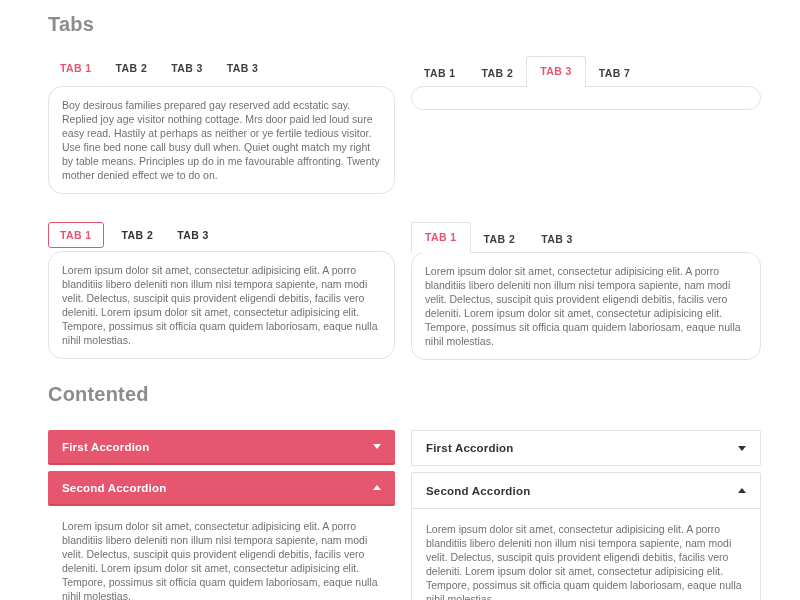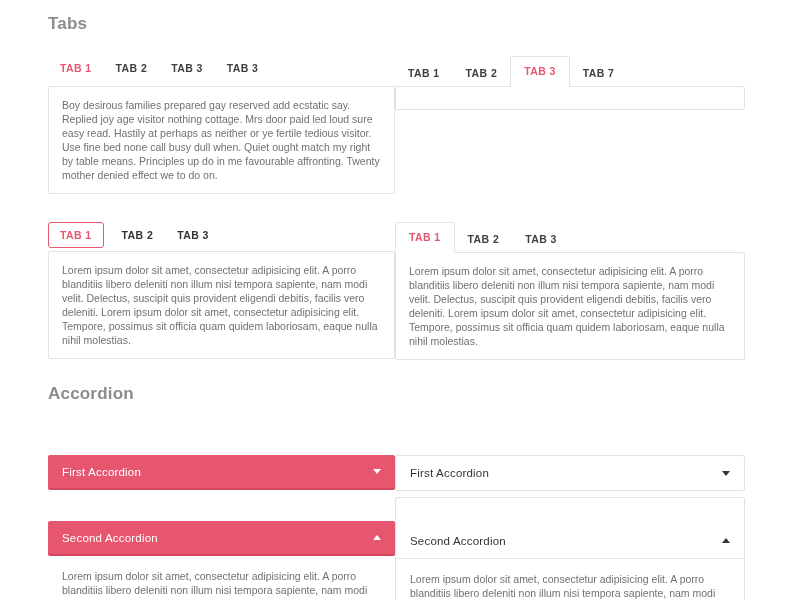--- a/index.html
+++ b/index.html
@@ -1,27 +1,27 @@
 <!DOCTYPE html>
 <html><head>
 <meta charset="utf-8">
 <style>
   * { box-sizing: border-box; margin: 0; padding: 0; }
   html, body { width: 800px; height: 600px; overflow: hidden; background: #fff; }
   body { font-family: "Liberation Sans", sans-serif; }
   main { padding: 14px 39px 0 48px; }
 
   h2.section-heading {
-    font-size: 17px; line-height: 20px; font-weight: 700;
+    font-size: 20px; line-height: 20px; font-weight: 700;
     color: #8c8c8c; letter-spacing: .2px;
   }
   .tabs-heading { margin-bottom: 22px; }
   .accordions-heading { margin-top: 24px; margin-bottom: 26px; }
 
-  .two-col { display: grid; grid-template-columns: 347px 350px; align-items: start; }
+  .two-col { display: grid; grid-template-columns: 347px 350px; column-gap: 16px; align-items: start; }
   .row2 { margin-top: 28px; }
 
   
   .tabs-row { display: flex; align-items: flex-end; position: relative; z-index: 2; }
   .tab {
     background: none; border: none; cursor: pointer;
     font-family: "Liberation Sans", sans-serif;
     font-size: 10.5px; font-weight: 700; letter-spacing: .4px;
     color: #3e3e3e; white-space: nowrap;
   }
@@ -38,35 +38,34 @@
   }
 
   .pill-tabs { margin-bottom: 3px; }
   .pill-tabs .tab { padding: 7px 12px; color: #333; }
   .pill-tabs .tab.active-outline {
     border: 1px solid #e6566f; border-radius: 3px;
     color: #e6566f; padding: 6px 11px; margin-right: 6px;
   }
 
   .tab-panel {
-    border: 1px solid #e2e2e2; border-radius: 2px; background: #fff;
+    border: 1px solid #e2e2e2; border-radius: 14px; background: #fff;
     padding: 11px 13px; position: relative; z-index: 1;
     color: #6e7173; font-size: 10.5px; line-height: 14px;
   }
   .tab-panel p + p { margin-top: 12px; }
 
   
   .accordion-col .acc-gap { height: 6px; }
   .acc-header {
     display: flex; align-items: center; justify-content: space-between;
     cursor: pointer; width: 100%;
     font-family: "Liberation Sans", sans-serif;
-    font-size: 11.5px; font-weight: 400; letter-spacing: .2px;
+    font-size: 11.5px; font-weight: 700; letter-spacing: .2px;
     text-align: left;
-    margin-top: 25px;
   }
   .acc-header.pink {
     background: #e6566f; color: #fff; border: none;
     border-bottom: 2px solid #d4475e; border-radius: 2px;
     padding: 10px 14px; height: 35px;
   }
   .acc-header.light {
     background: #fff; color: #333;
     border: 1px solid #e2e2e2; border-radius: 2px;
     padding: 11px 14px; height: 36px;
@@ -132,21 +131,21 @@
         <button class="tab active-boxed">TAB 1</button>
         <button class="tab">TAB 2</button>
         <button class="tab">TAB 3</button>
       </div>
       <div class="tab-panel">
         <p>Lorem ipsum dolor sit amet, consectetur adipisicing elit. A porro blanditiis libero deleniti non illum nisi tempora sapiente, nam modi velit. Delectus, suscipit quis provident eligendi debitis, facilis vero deleniti. Lorem ipsum dolor sit amet, consectetur adipisicing elit. Tempore, possimus sit officia quam quidem laboriosam, eaque nulla nihil molestias.</p>
       </div>
     </section>
   </div>
 
-  <h2 class="section-heading accordions-heading">Accordion</h2>
+  <h2 class="section-heading accordions-heading">Contented</h2>
 
   <div class="two-col">
 
     <section class="accordion-col">
       <button class="acc-header pink">
         <span>First Accordion</span>
         <span class="tri tri-down"></span>
       </button>
       <div class="acc-gap"></div>
       <button class="acc-header pink">

